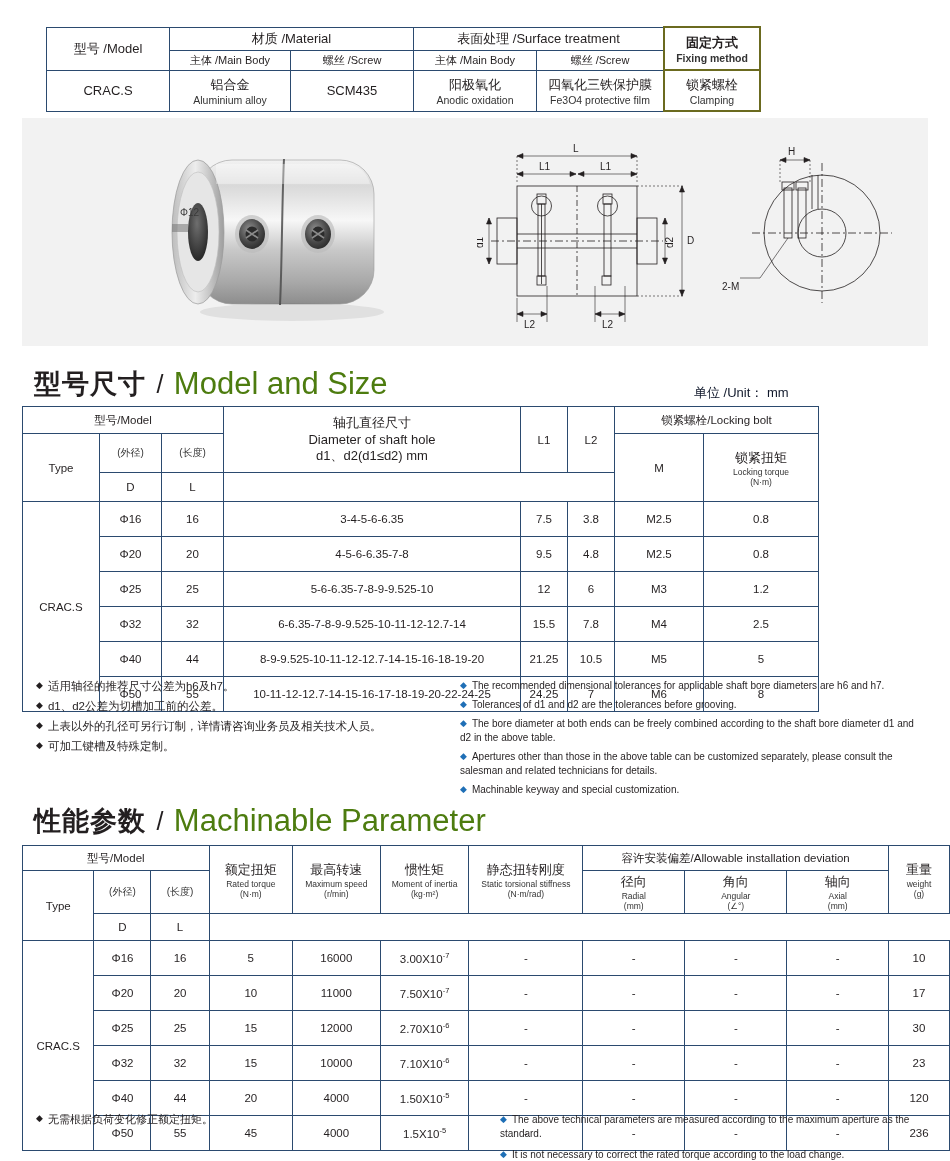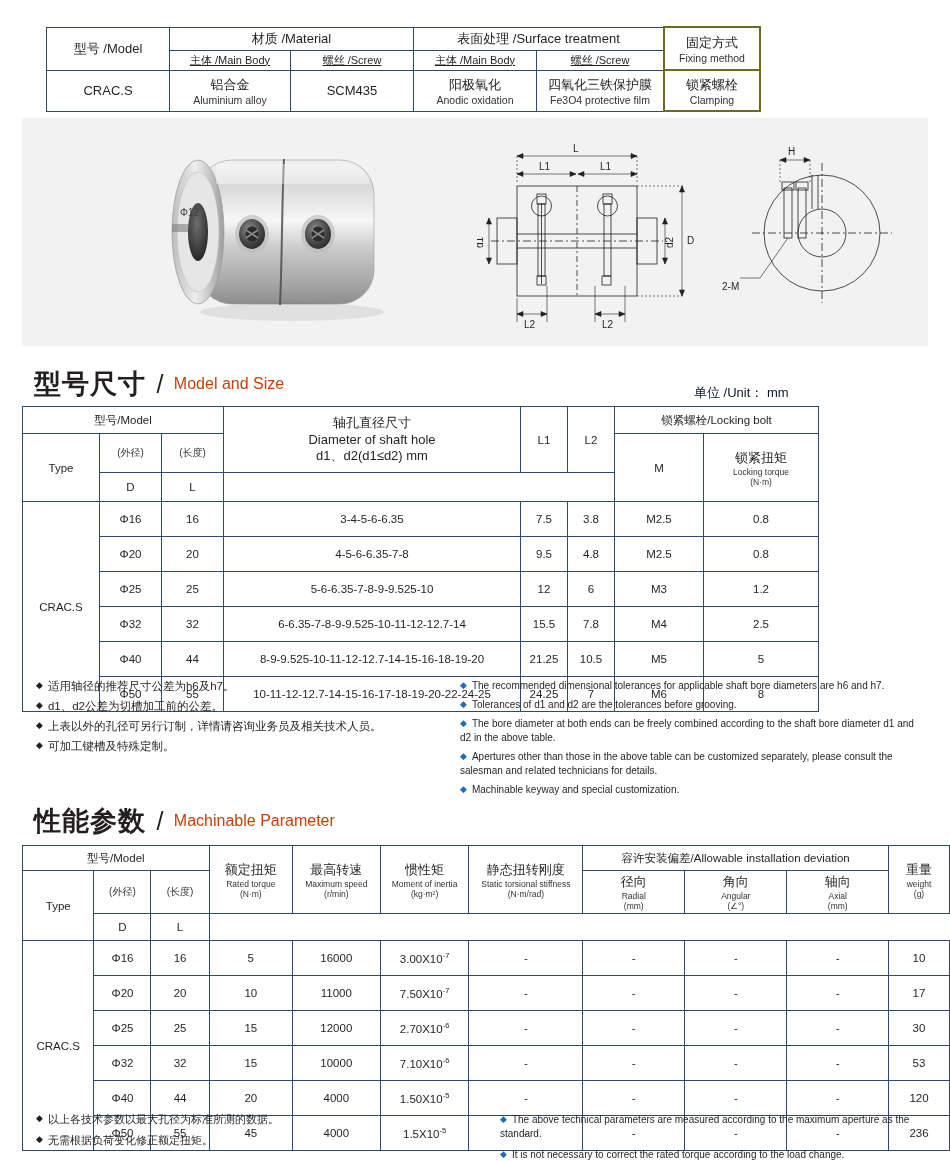--- a/index.html
+++ b/index.html
@@ -18,43 +18,43 @@
   table.spec{border-collapse:collapse;}
   table.spec td{
     border:1px solid #2b4a6f;
     text-align:center;
     vertical-align:middle;
     padding:2px 4px;
     background:#ffffff;
   }
   .cn{font-size:13px;}
   .en{font-size:10.5px;color:#333;}
-  .sub{font-size:11px;text-decoration:underline;}
-  .fix-head{background:#fbf7d4;font-size:13px;font-weight:normal;}
+  .sub{font-size:11px;}
+  .fix-head{background:#fbf7d4;font-size:13px;font-weight:bold;}
   .fix-cell{background:#fbf7d4;}
   .model-col{width:114px;}
   .goldbox{border:2px solid #6b6a1f !important;}
 
   
   .illus{
     position:absolute;left:22px;top:118px;width:906px;height:228px;
     background:#f2f2f2;border:0;
   }
 
   
   .photo{position:absolute;left:110px;top:18px;width:280px;height:190px;}
 
   
   .draw{position:absolute;}
 
   
   .sect{position:absolute;}
   .sect .t-cn{font-size:27px;font-weight:bold;letter-spacing:1px;color:#231f20;display:inline-block;vertical-align:middle;}
   .sect .slash{font-size:25px;color:#231f20;display:inline-block;vertical-align:middle;margin:0 6px;}
-  .sect .t-en{font-size:16px;color:#c2410c;display:inline-block;vertical-align:middle;font-weight:normal;text-align:right;}
+  .sect .t-en{font-size:31px;color:#4d7c0f;display:inline-block;vertical-align:middle;font-weight:normal;text-align:right;}
   .unit{position:absolute;font-size:13px;color:#0f172a;}
 
   
   table.dt{border-collapse:collapse;}
   table.dt td, table.dt th{
     border:1px solid #2b4a6f;
     text-align:center;vertical-align:middle;
     font-size:11.5px;font-weight:normal;
     padding:2px 3px;background:#ffffff;
   }
@@ -519,21 +519,21 @@
       <tr class="alt">
         <td class="mid" style="height:30px">Φ32</td>
         <td class="mid">32</td>
         <td class="mid">15</td>
         <td class="mid">10000</td>
         <td class="mid"><span>7.10X10</span><sup>-6</sup></td>
         <td class="mid">-</td>
         <td class="mid">-</td>
         <td class="mid">-</td>
         <td class="mid">-</td>
-        <td class="mid">53</td>
+        <td class="mid">23</td>
       </tr>
       <tr>
         <td class="mid" style="height:30px">Φ40</td>
         <td class="mid">44</td>
         <td class="mid">20</td>
         <td class="mid">4000</td>
         <td class="mid"><span>1.50X10</span><sup>-5</sup></td>
         <td class="mid">-</td>
         <td class="mid">-</td>
         <td class="mid">-</td>
@@ -550,21 +550,20 @@
         <td class="mid">-</td>
         <td class="mid">-</td>
         <td class="mid">-</td>
         <td class="mid">236</td>
       </tr>
     </tbody>
       </table>
   </div>
 
   <div class="bottom-notes" style="left:36px;top:1108px;width:440px;">
-    <span style="display:block"><span class="bullet">◆</span><span>以上各技术参数以最大孔径为标准所测的数据。</span></span>
     <span style="display:block"><span class="bullet">◆</span><span>无需根据负荷变化修正额定扭矩。</span></span>
   </div>
 
   <div class="bottom-notes-en" style="left:500px;top:1112px;width:420px;">
     <span style="display:block;margin-bottom:6px"><span class="bullet-b">◆</span><span>The above technical parameters are measured according to the maximum aperture as the standard.</span></span>
     <span style="display:block"><span class="bullet-b">◆</span><span>It is not necessary to correct the rated torque according to the load change.</span></span>
   </div>
 
 </div>
 

